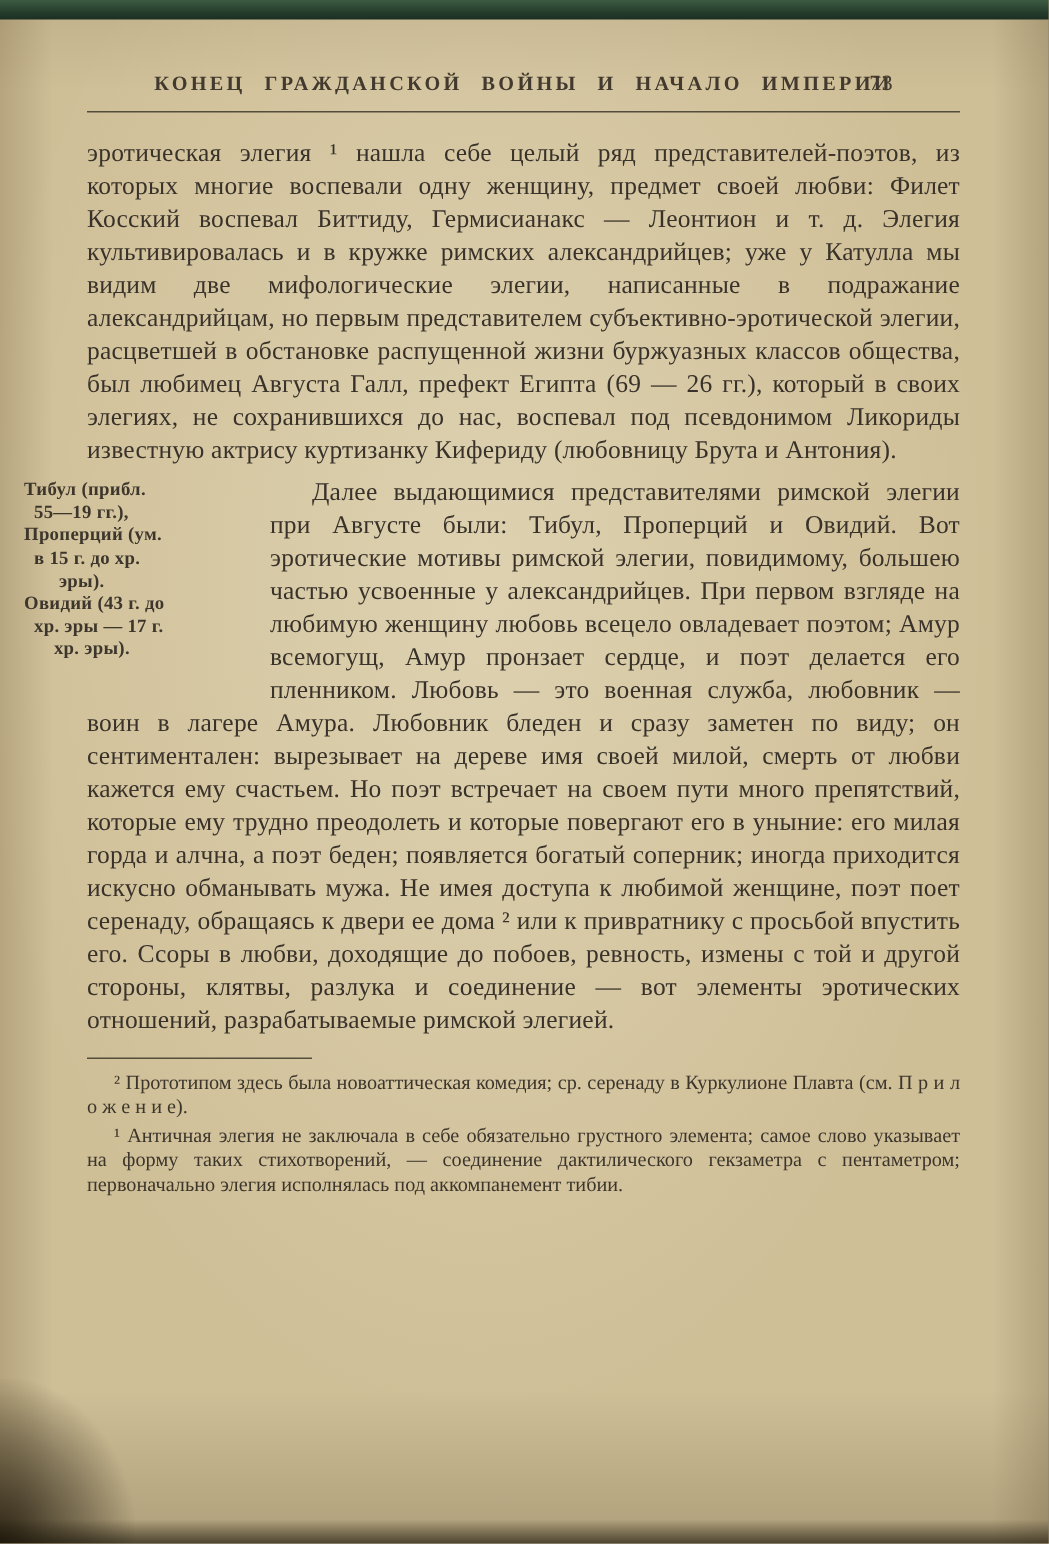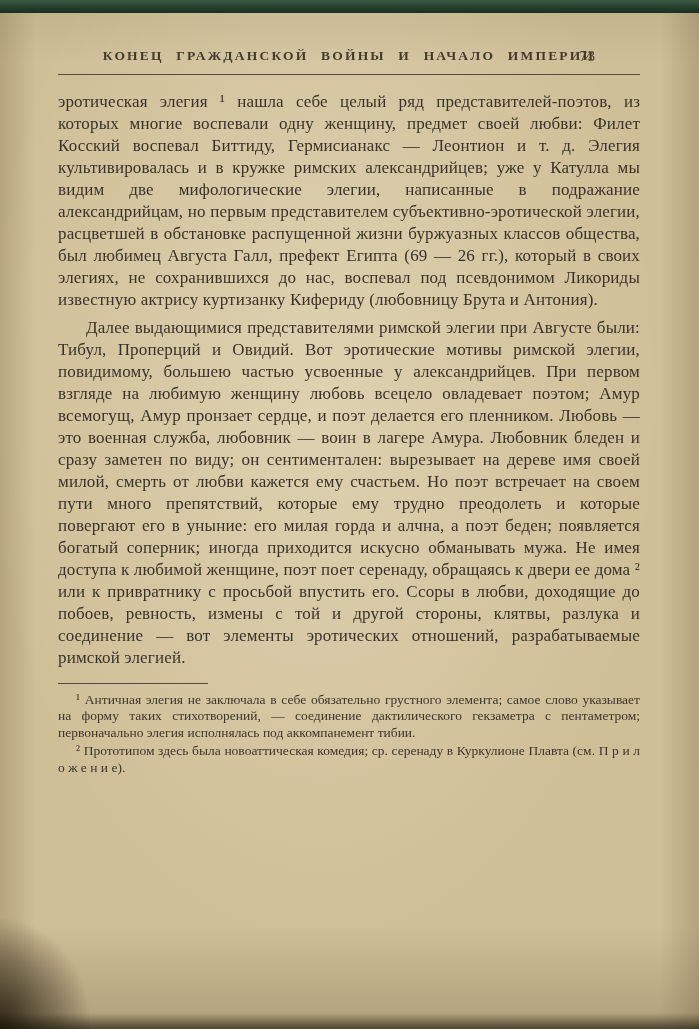--- a/index.html
+++ b/index.html
@@ -111,25 +111,33 @@
     <div class="header">
       <div class="header-title">КОНЕЦ ГРАЖДАНСКОЙ ВОЙНЫ И НАЧАЛО ИМПЕРИИ</div>
       <div class="page-number">73</div>
     </div>
     <div class="header-rule"></div>
 
     <div class="body-text">
       <p class="para">эротическая элегия ¹ нашла себе целый ряд представителей-поэтов, из которых многие воспевали одну женщину, предмет своей любви: Филет Косский воспевал Биттиду, Гермисианакс — Леонтион и т. д. Элегия культивировалась и в кружке римских александрийцев; уже у Катулла мы видим две мифологические элегии, написанные в подражание александрийцам, но первым представителем субъективно-эротической элегии, расцветшей в обстановке распущенной жизни буржуазных классов общества, был любимец Августа Галл, префект Египта (69 — 26 гг.), который в своих элегиях, не сохранившихся до нас, воспевал под псевдонимом Ликориды известную актрису куртизанку Кифериду (любовницу Брута и Антония).</p>
 
       <div class="para p-indent p2wrap">
+        <div class="margin-note">Тибул (прибл.
+  55—19 гг.),
+Проперций (ум.
+  в 15 г. до хр.
+       эры).
+Овидий (43 г. до
+  хр. эры — 17 г.
+      хр. эры).</div>
         <span>Далее выдающимися представителями римской элегии при Августе были: Тибул, Проперций и Овидий. Вот эротические мотивы римской элегии, повидимому, большею частью усвоенные у александрийцев. При первом взгляде на любимую женщину любовь всецело овладевает поэтом; Амур всемогущ, Амур пронзает сердце, и поэт делается его пленником. Любовь — это военная служба, любовник — воин в лагере Амура. Любовник бледен и сразу заметен по виду; он сентиментален: вырезывает на дереве имя своей милой, смерть от любви кажется ему счастьем. Но поэт встречает на своем пути много препятствий, которые ему трудно преодолеть и которые повергают его в уныние: его милая горда и алчна, а поэт беден; появляется богатый соперник; иногда приходится искусно обманывать мужа. Не имея доступа к любимой женщине, поэт поет серенаду, обращаясь к двери ее дома ² или к привратнику с просьбой впустить его. Ссоры в любви, доходящие до побоев, ревность, измены с той и другой стороны, клятвы, разлука и соединение — вот элементы эротических отношений, разрабатываемые римской элегией.</span>
       </div>
 
     </div>
 
     <div class="fn-rule"></div>
+    <p class="footnote">² Прототипом здесь была новоаттическая комедия; ср. серенаду в Куркулионе Плавта (см. П р и л о ж е н и е).</p>
     <p class="footnote">¹ Античная элегия не заключала в себе обязательно грустного элемента; самое слово указывает на форму таких стихотворений, — соединение дактилического гекзаметра с пентаметром; первоначально элегия исполнялась под аккомпанемент тибии.</p>
-    <p class="footnote">² Прототипом здесь была новоаттическая комедия; ср. серенаду в Куркулионе Плавта (см. П р и л о ж е н и е).</p>
   </div>
 
   <div class="corner-curl"></div>
   <div class="bottom-shadow"></div>
 </div>
 
 </body></html>

